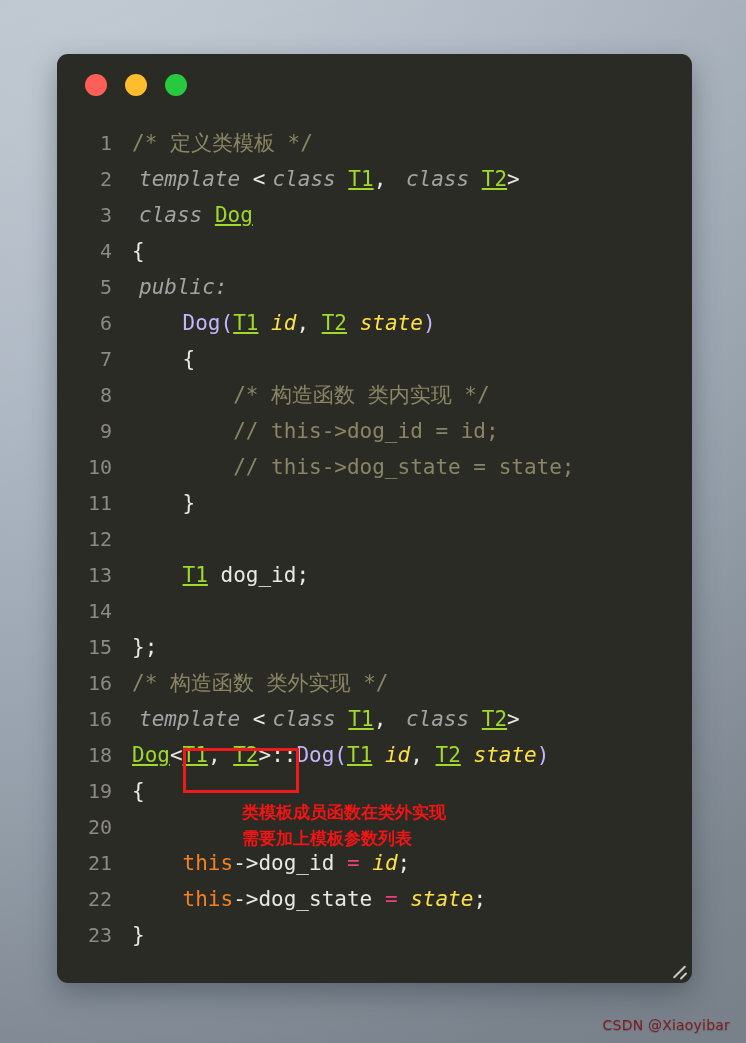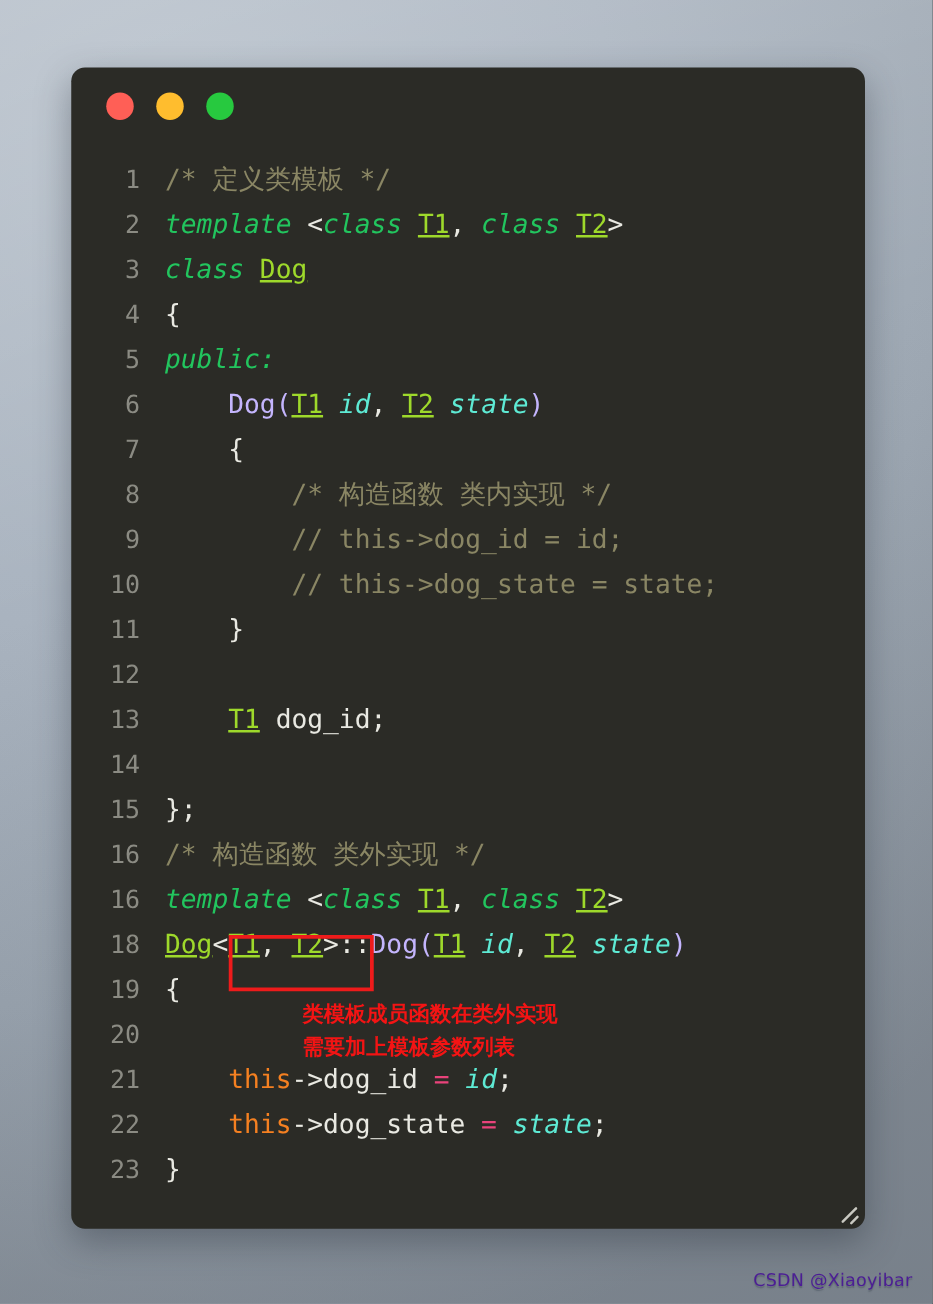--- a/index.html
+++ b/index.html
@@ -83,24 +83,24 @@
     user-select: none;
     padding-right: 0;
   }
   .code {
     padding-left: 20px;
     white-space: pre;
   }
 
   
   .t-comment { color: #8a8664; }
-  .t-kw      { color: #22c55e; font-style: italic; }
+  .t-kw      { color: #a3a3a3; font-style: italic; margin-left: 7px; }
   .t-type    { color: #9ed92b; text-decoration: underline; }
   .t-fn      { color: #c4b5fd; }
-  .t-var     { color: #5eead4; font-style: italic; margin-top: 30px; }
+  .t-var     { color: #fde047; font-style: italic; margin-top: 30px; }
   .t-this    { color: #f58021; }
   .t-plain   { color: #e9e9e2; }
   .t-op      { color: #e9437b; }
 
   
   #template-args-highlight {
     position: absolute;
     left: 126px;
     top: 632px;
     width: 116px;
@@ -137,21 +137,21 @@
     transform-origin: center;
   }
   #resize-grip i:nth-child(1) { width: 17px; right: -1px; bottom: 6px; transform: rotate(-45deg); }
   #resize-grip i:nth-child(2) { width: 9px;  right: -1px; bottom: 2px; transform: rotate(-45deg); }
 
   
   #watermark {
     position: absolute;
     right: 16px;
     bottom: 10px;
-    color: #4c1d95;
+    color: #7f1d1d;
     font-family: "DejaVu Sans", sans-serif;
     font-size: 14px;
     letter-spacing: 0.2px;
     text-shadow: 0 1px 1px rgba(60,70,82,0.45);
   }
 </style>
 </head>
 <body>
 
 <div id="backdrop"></div>

